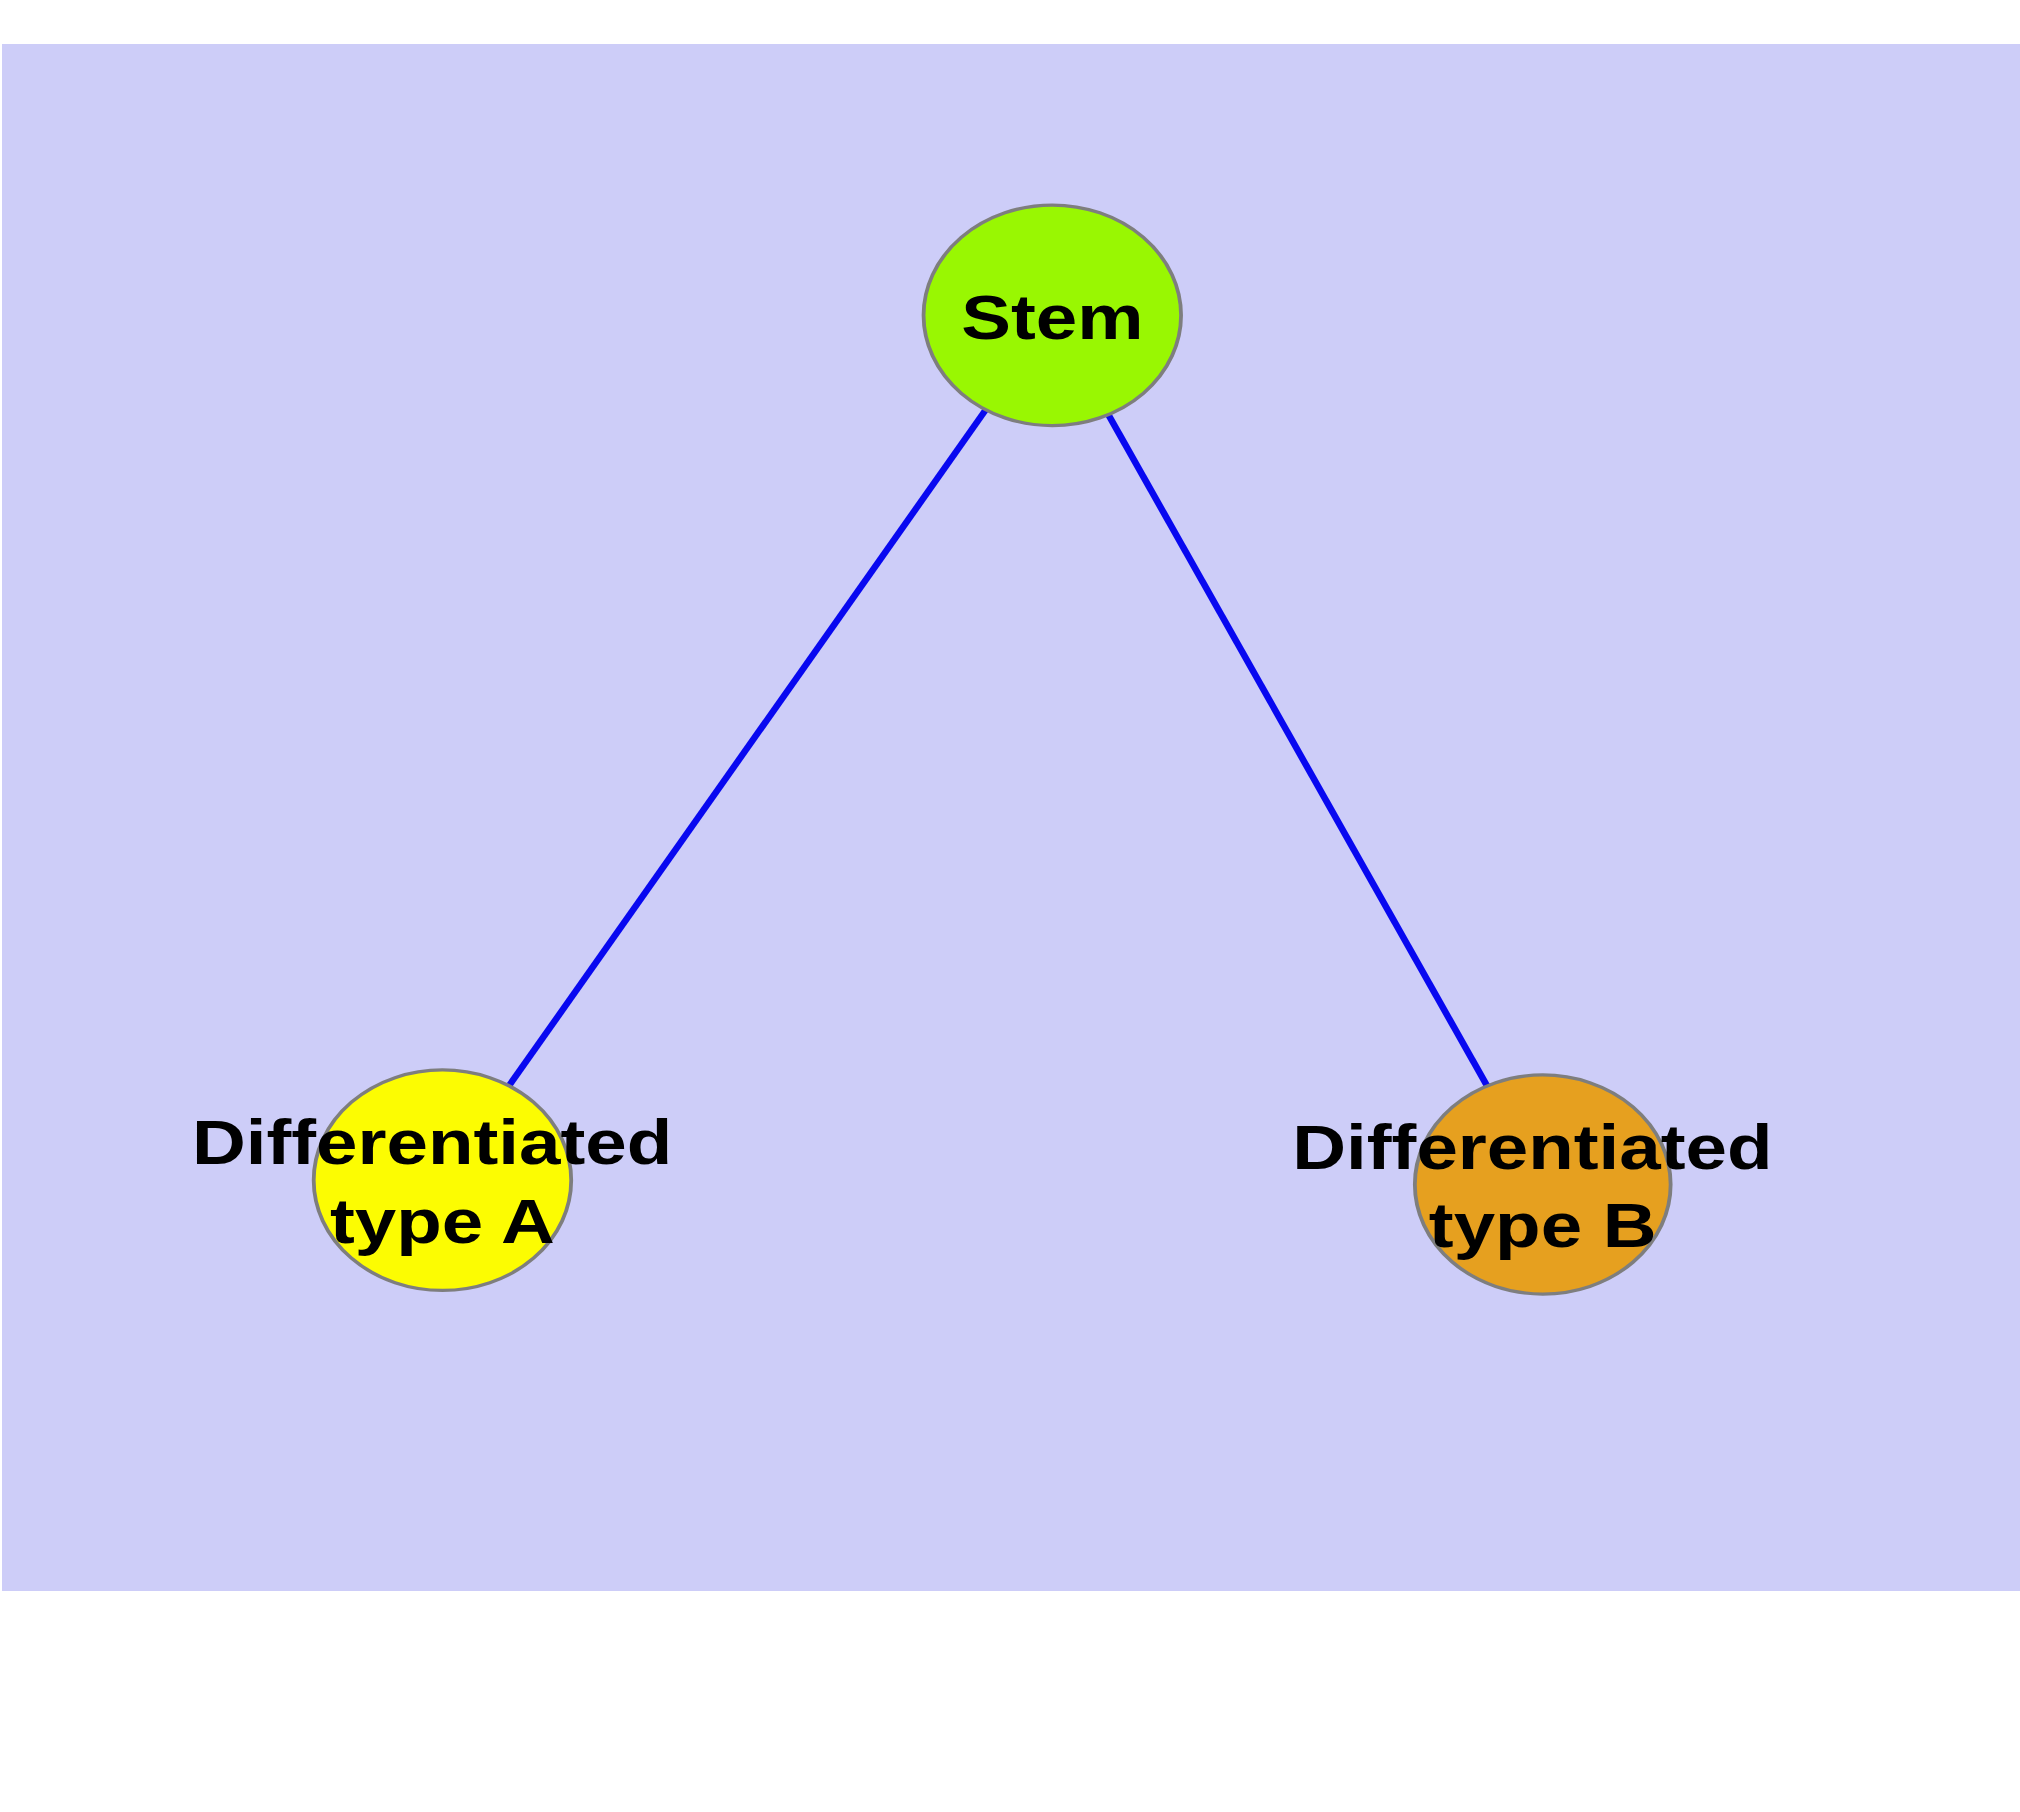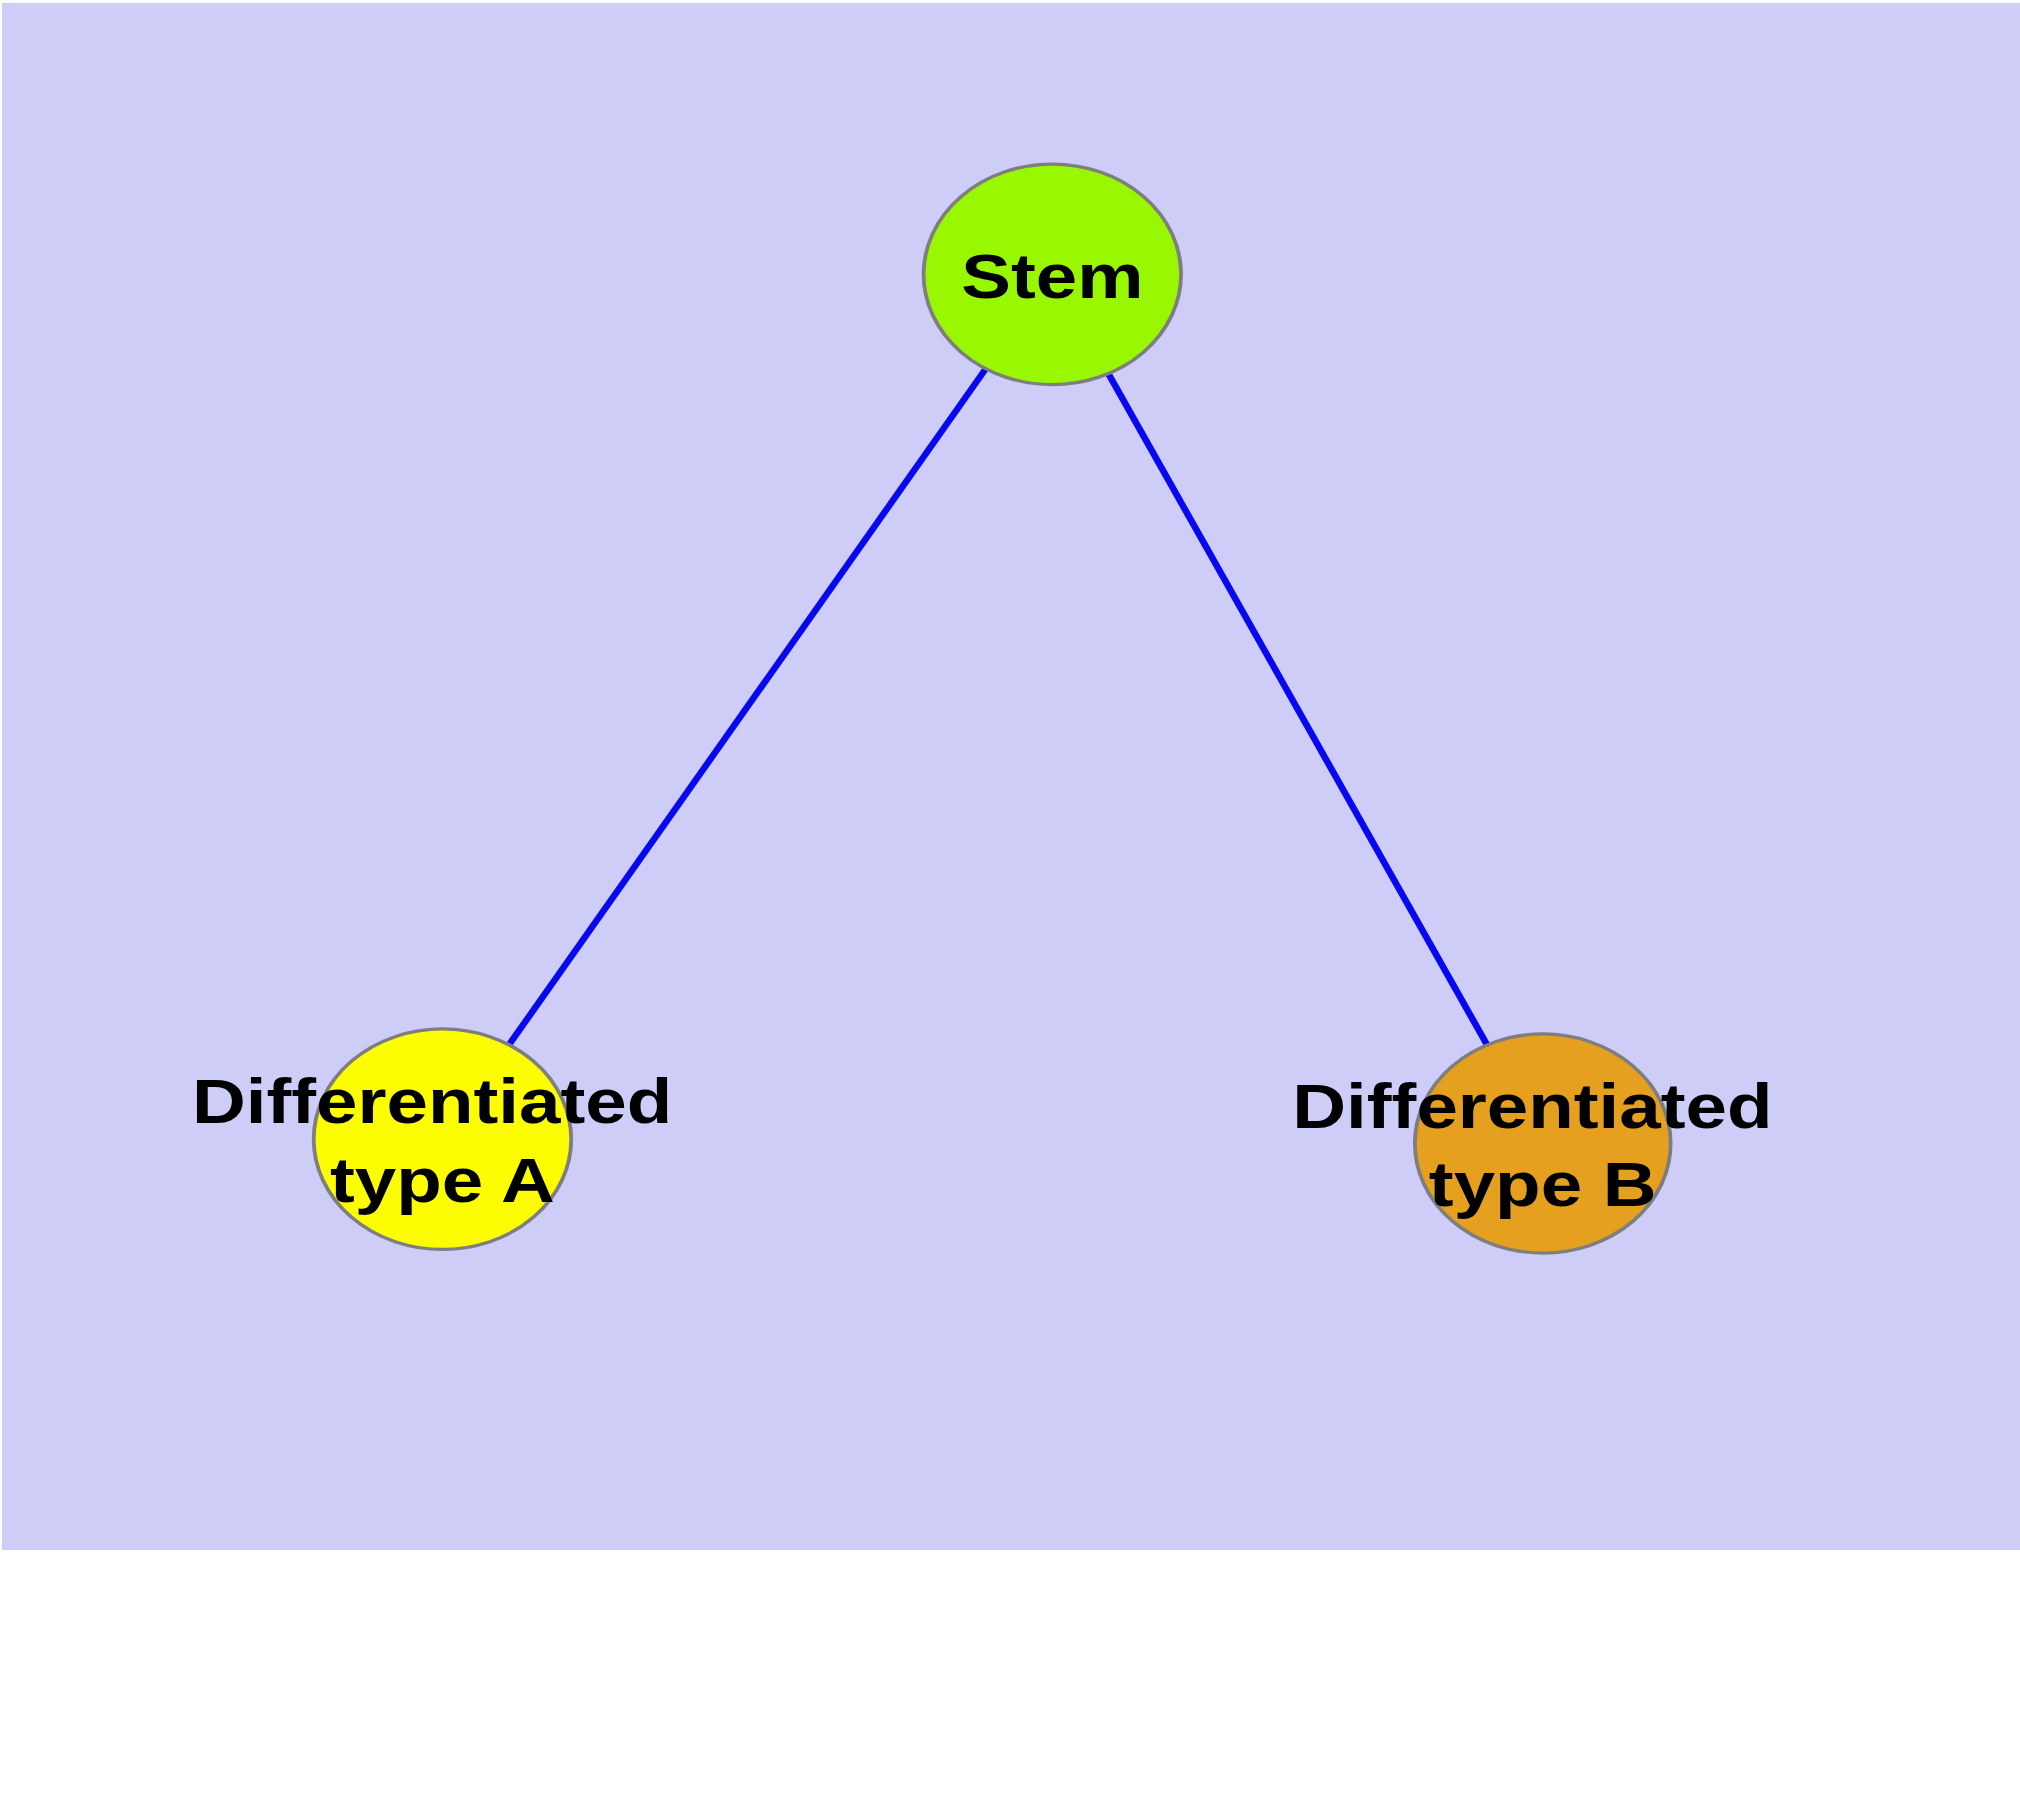--- a/index.html
+++ b/index.html
@@ -7,20 +7,21 @@
     padding: 0;
     background: #ffffff;
   }
   .stage {
     position: relative;
     width: 2021px;
     height: 1552px;
     background: #ffffff;
     overflow: hidden;
     font-family: "Liberation Sans", sans-serif;
+    margin-top: 41px;
   }
   .canvas {
     position: absolute;
     left: 1.7px;
     top: 3.4px;
     right: 0;
     bottom: 2.5px;
   }
   svg.graph {
     display: block;

